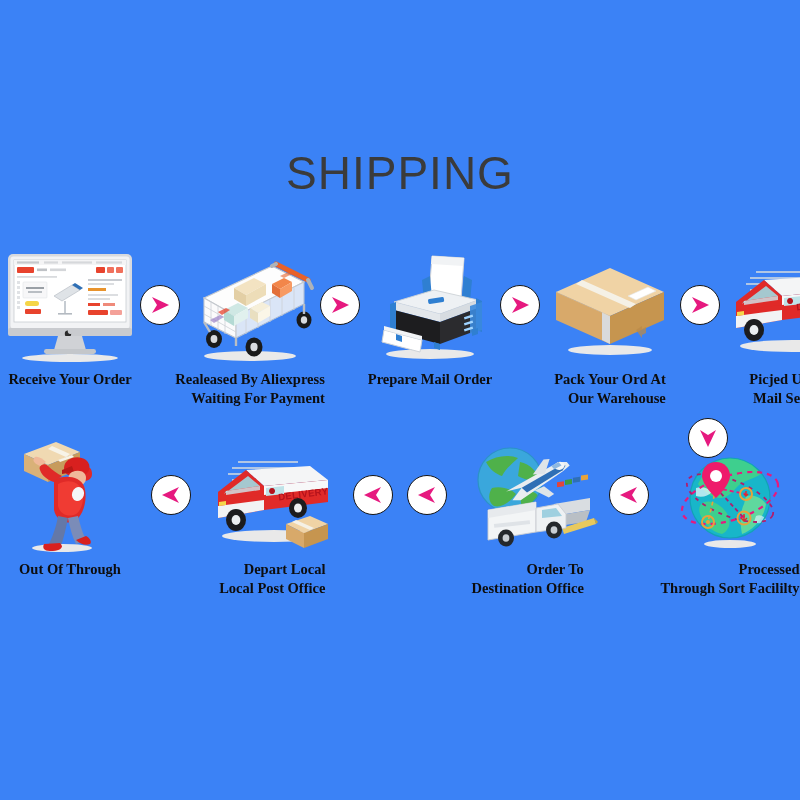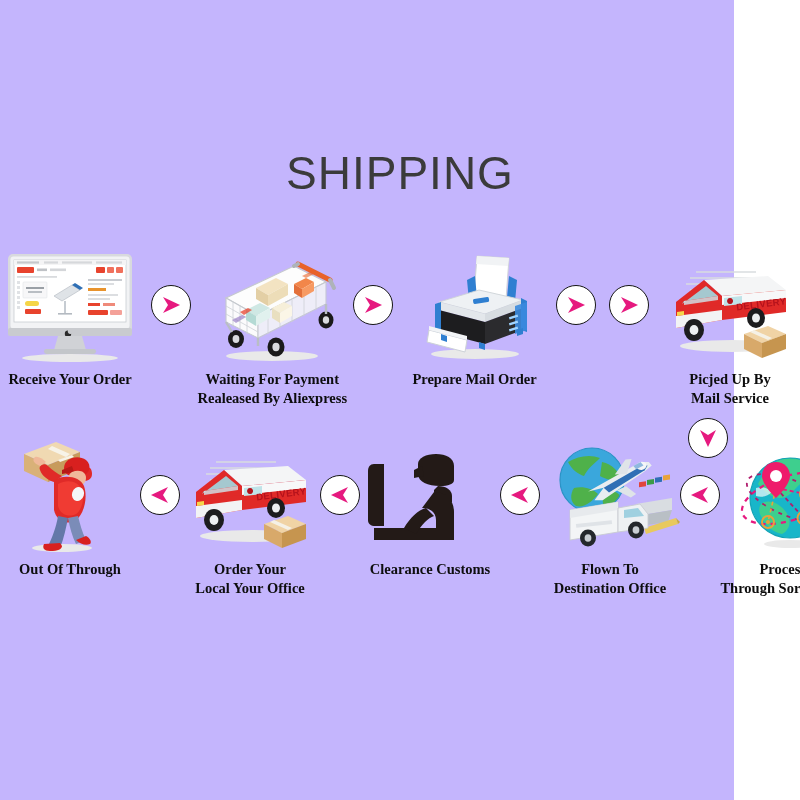--- a/index.html
+++ b/index.html
@@ -8,23 +8,23 @@
     background: #ffffff;
   }
   body {
     width: 800px;
     height: 800px;
     overflow: hidden;
     font-family: "Liberation Serif", serif;
   }
   .page {
     position: relative;
-    width: 734px;
+    width: 800px;
     height: 800px;
-    background: #c4b5fd;
+    background: #3b82f6;
   }
 
   
   .title {
     position: absolute;
     top: 146px;
     left: 0;
     width: 800px;
     text-align: center;
     font-family: "Liberation Sans", sans-serif;
@@ -53,21 +53,21 @@
     flex-direction: column;
     align-items: center;
   }
   .art {
     width: 140px;
     height: 118px;
     position: relative;
   }
   .caption {
     margin-top: 6px;
-    text-align: center;
+    text-align: right;
     font-family: "Liberation Serif", serif;
     font-weight: bold;
     font-size: 14.5px;
     line-height: 19px;
     color: #0d0d0d;
     white-space: nowrap;
   }
 
   
   .arrow-slot {
@@ -245,22 +245,22 @@
           <ellipse cx="74" cy="101" rx="3.6" ry="4.2" fill="#d9dbde"></ellipse>
           <ellipse cx="124" cy="74" rx="7.5" ry="8.5" fill="#1a1a1a"></ellipse>
           <ellipse cx="124" cy="74" rx="3.2" ry="3.8" fill="#d9dbde"></ellipse>
 
           <path d="M56 92 L56 100" stroke="#b9bec4" stroke-width="2.4"></path>
           <path d="M124 58 L124 68" stroke="#b9bec4" stroke-width="2.4"></path>
           <path d="M24 76 L30 86" stroke="#b9bec4" stroke-width="2.4"></path>
         </svg>
       </div>
       <div class="caption">
+        <div>Realeased By Aliexpress</div>
         <div>Waiting For Payment</div>
-        <div>Realeased By Aliexpress</div>
       </div>
     </div>
 
     <div class="arrow-slot">
       <div class="arrow-circle">
         <svg class="chev" width="22" height="18" viewBox="0 0 22 18">
           <path d="M3 1 L20 9 L3 17 L8 9 Z" fill="#e6197f"></path>
         </svg>
       </div>
     </div>
@@ -308,20 +308,47 @@
     </div>
 
     <div class="arrow-slot">
       <div class="arrow-circle">
         <svg class="chev" width="22" height="18" viewBox="0 0 22 18">
           <path d="M3 1 L20 9 L3 17 L8 9 Z" fill="#e6197f"></path>
         </svg>
       </div>
     </div>
 
+    <div class="step">
+      <div class="art">
+        <svg width="140" height="118" viewBox="0 0 140 118">
+          <ellipse class="shadow" cx="70" cy="104" rx="42" ry="5"></ellipse>
+
+          <path d="M70 22 L124 46 L70 70 L16 46 Z" fill="#f0d3a5"></path>
+
+          <path d="M16 46 L70 70 L70 98 L16 74 Z" fill="#d8a96a"></path>
+
+          <path d="M70 70 L124 46 L124 74 L70 98 Z" fill="#c6954f"></path>
+
+          <path d="M42 34 L96 58 L90 62 L36 38 Z" fill="#f5f1e6"></path>
+
+          <path d="M62 66 L70 70 L70 98 L62 94 Z" fill="#d9dadb"></path>
+
+          <path d="M88 50 L108 41 L116 45 L96 54 Z" fill="#ffffff" stroke="#e3e5e7" stroke-width="0.6"></path>
+
+          <path d="M96 84 L102 80 L102 83 L106 81 L106 87 L102 89 L102 92 Z" fill="#b98a48" opacity="0.75"></path>
+
+          <path d="M16 46 L70 70" stroke="#e8c999" stroke-width="0.8" opacity="0.6"></path>
+        </svg>
+      </div>
+      <div class="caption">
+        <div>Pack Your Ord At</div>
+        <div>Our Warehouse</div>
+      </div>
+    </div>
 
     <div class="arrow-slot">
       <div class="arrow-circle">
         <svg class="chev" width="22" height="18" viewBox="0 0 22 18">
           <path d="M3 1 L20 9 L3 17 L8 9 Z" fill="#e6197f"></path>
         </svg>
       </div>
     </div>
 
     <div class="step">
@@ -463,57 +490,33 @@
           <ellipse cx="96" cy="72" rx="9" ry="10" fill="#1c1c1e"></ellipse>
           <ellipse cx="96" cy="72" rx="4" ry="4.6" fill="#eceef0"></ellipse>
           <path d="M17 66 L24 65 L24 69 L17 70 Z" fill="#f5d64a"></path>
           <path d="M84 88 L108 80 L126 88 L102 97 Z" fill="#f0d3a5"></path>
           <path d="M84 88 L102 97 L102 112 L84 103 Z" fill="#d8a96a"></path>
           <path d="M102 97 L126 88 L126 103 L102 112 Z" fill="#c6954f"></path>
           <path d="M94 84 L112 92 L108 94 L90 86 Z" fill="#f5f1e6"></path>
         </svg>
       </div>
       <div class="caption">
-        <div>Order Your</div>
-        <div>Local Your Office</div>
+        <div>Depart Local</div>
+        <div>Local Post Office</div>
       </div>
     </div>
 
     <div class="arrow-slot">
       <div class="arrow-circle">
         <svg class="chev" width="22" height="18" viewBox="0 0 22 18">
           <path d="M19 1 L2 9 L19 17 L14 9 Z" fill="#e6197f"></path>
         </svg>
       </div>
     </div>
 
-    <div class="step">
-      <div class="art">
-        <svg width="140" height="118" viewBox="0 0 140 118">
-
-          <path d="M14 28 C10 28 8 31 8 35 L8 84 C8 88 11 90 15 90 L24 90 L24 28 Z" fill="#231a17"></path>
-
-          <path d="M14 92 L82 92 L82 104 L14 104 Z" fill="#231a17"></path>
-
-          <path d="M58 28 C58 22 66 18 76 18 C86 18 94 22 94 30 L94 44 C94 48 88 50 80 50 C68 50 58 46 58 38 Z" fill="#231a17"></path>
-
-          <path d="M54 34 L62 30 L64 40 L54 42 Z" fill="#231a17"></path>
-
-          <path d="M78 50 C86 50 92 54 92 60 L92 66 L74 66 L74 54 Z" fill="#231a17"></path>
-
-          <path d="M74 56 C86 56 94 64 94 76 L94 104 L76 104 L76 84 C76 76 70 72 62 72 Z" fill="#231a17"></path>
-
-          <path d="M66 72 C58 74 50 82 44 92 L56 98 C62 88 68 82 74 80 Z" fill="#231a17"></path>
-        </svg>
-      </div>
-      <div class="caption">
-        <div>Clearance Customs</div>
-        <div></div>
-      </div>
-    </div>
 
     <div class="arrow-slot">
       <div class="arrow-circle">
         <svg class="chev" width="22" height="18" viewBox="0 0 22 18">
           <path d="M19 1 L2 9 L19 17 L14 9 Z" fill="#e6197f"></path>
         </svg>
       </div>
     </div>
 
     <div class="step">
@@ -553,21 +556,21 @@
           <path d="M78 72 L100 68 L108 78 L108 92 L78 96 Z" fill="#eef1f3" stroke="#c8ccd1" stroke-width="0.9"></path>
           <path d="M84 74 L98 72 L104 80 L84 82 Z" fill="#9fd0e0"></path>
           <rect x="36" y="86" width="36" height="4" fill="#dfe3e7" transform="rotate(-6 54 88)"></rect>
           <ellipse cx="48" cy="102" rx="8" ry="8.5" fill="#24282c"></ellipse>
           <ellipse cx="48" cy="102" rx="3.4" ry="3.8" fill="#c9ced3"></ellipse>
           <ellipse cx="96" cy="94" rx="8" ry="8.5" fill="#24282c"></ellipse>
           <ellipse cx="96" cy="94" rx="3.4" ry="3.8" fill="#c9ced3"></ellipse>
         </svg>
       </div>
       <div class="caption">
-        <div>Flown To</div>
+        <div>Order To</div>
         <div>Destination Office</div>
       </div>
     </div>
 
     <div class="arrow-slot">
       <div class="arrow-circle">
         <svg class="chev" width="22" height="18" viewBox="0 0 22 18">
           <path d="M19 1 L2 9 L19 17 L14 9 Z" fill="#e6197f"></path>
         </svg>
       </div>

